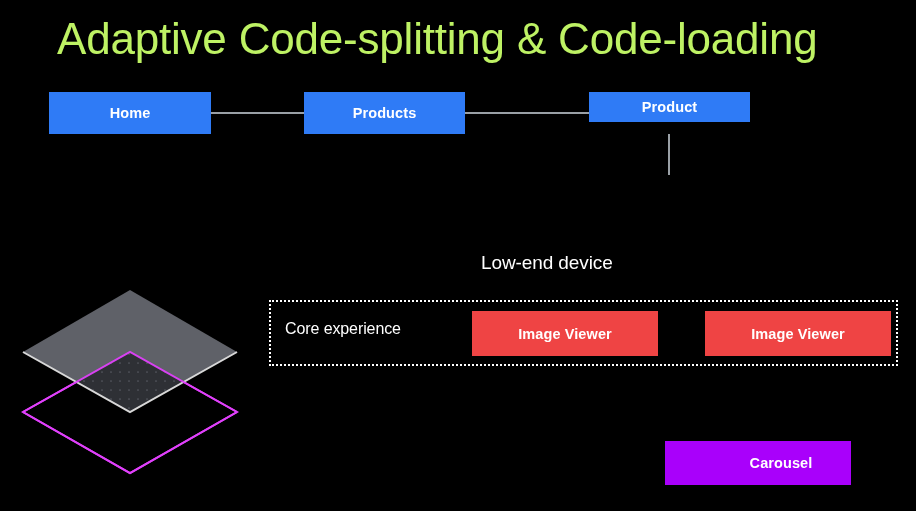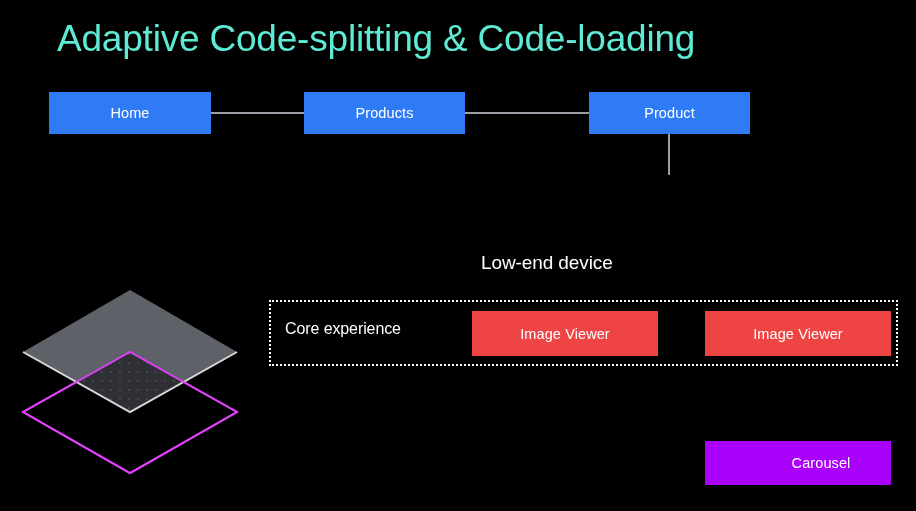--- a/index.html
+++ b/index.html
@@ -22,49 +22,49 @@
     width: 916px;
     height: 511px;
     background: #000000;
   }
 
   
   #slide-title {
     position: absolute;
     left: 57px;
     top: 18px;
-    font-size: 37px;
+    font-size: 44px;
     font-weight: 400;
     letter-spacing: -0.2px;
-    color: #5eead4;
+    color: #bef264;
     white-space: nowrap;
     line-height: 42px;
   }
 
   
   .node {
     position: absolute;
     display: flex;
     align-items: center;
     justify-content: center;
     font-size: 14.5px;
-    font-weight: normal;
+    font-weight: bold;
     color: #ffffff;
     letter-spacing: 0.1px;
     white-space: nowrap;
     box-sizing: border-box;
   }
   .node-blue   { background: #2f7bf6; }
   .node-blue-l { background: #6498f2; }
   .node-pink   { background: #ef4444; }
   .node-purple { background: #a900fb; }
 
   #node-home          { left: 49px;  top: 92px;  width: 162px; height: 42px; }
   #node-products      { left: 304px; top: 92px;  width: 161px; height: 42px; }
-  #node-product       { left: 589px; top: 92px;  width: 161px; height: 42px; }
+  #node-product       { left: 589px; top: 92px;  width: 161px; height: 30px; }
   #node-item-component{ left: 441px; top: 175px; width: 456px; height: 42px; }
 
   
   .connector {
     position: absolute;
     background: #9aa0a6;
   }
   #connector-home-products    { left: 211px; top: 112px; width: 93px;  height: 2px; }
   #connector-products-product { left: 465px; top: 112px; width: 124px; height: 2px; }
   #connector-product-item     { left: 668px; top: 134px; width: 2px;   height: 41px; }
@@ -99,21 +99,21 @@
     font-weight: 400;
     color: #ffffff;
     white-space: nowrap;
     letter-spacing: -0.1px;
   }
 
   
   #feature-low-image-viewer  { left: 472px; top: 311px; width: 186px; height: 45px; }
   #feature-high-image-viewer { left: 705px; top: 311px; width: 186px; height: 45px; }
   #feature-high-zoom         { left: 705px; top: 380px; width: 186px; height: 43px; }
-  #feature-high-carousel     { left: 705px; top: 441px; width: 186px; height: 44px; padding-left: 46px; }
+  #feature-high-carousel     { left: 665px; top: 441px; width: 186px; height: 44px; padding-left: 46px; }
 
   
   #diamond-graphic {
     position: absolute;
     left: 10px;
     top: 280px;
     width: 250px;
     height: 210px;
   }
 </style>

